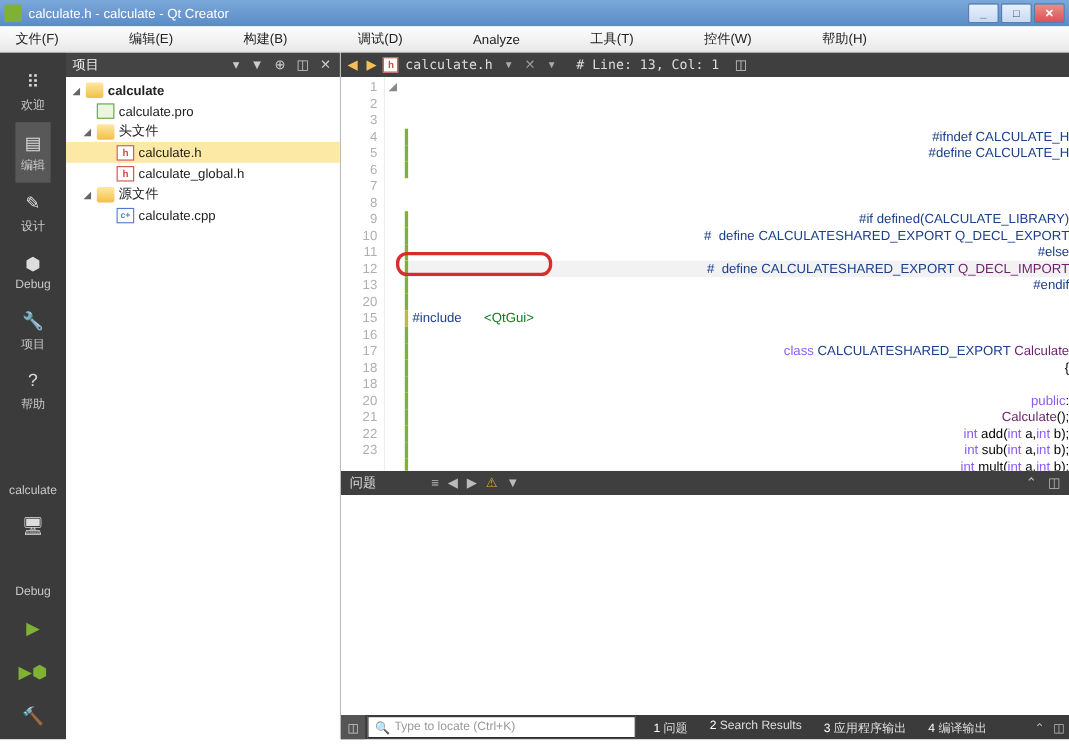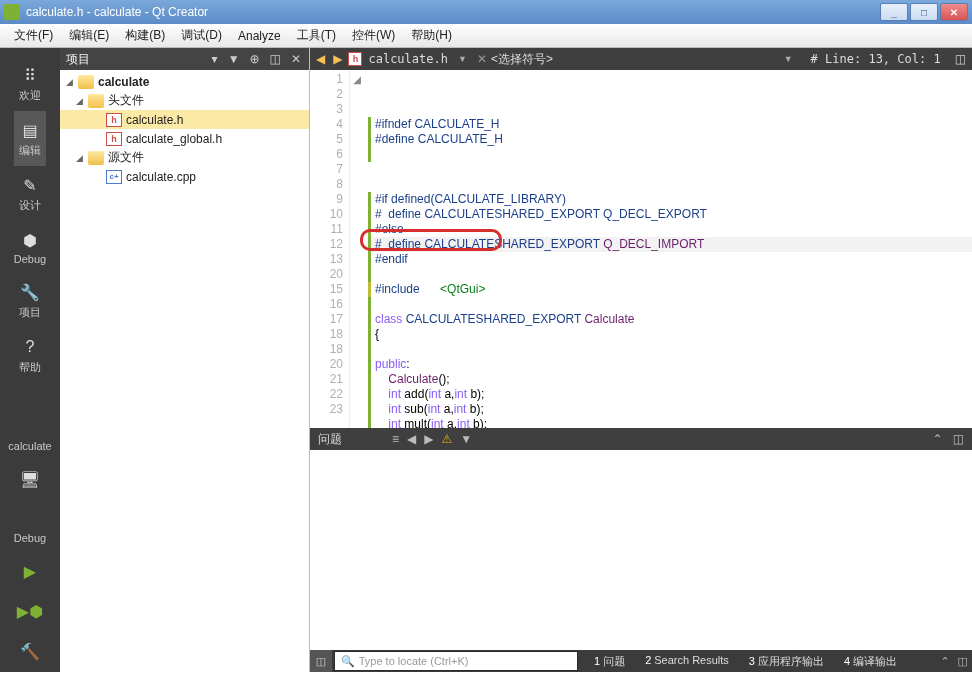--- a/index.html
+++ b/index.html
@@ -5,21 +5,21 @@
 * { margin: 0; padding: 0; box-sizing: border-box; font-family: "Microsoft YaHei", Tahoma, sans-serif; }
 body { width: 972px; height: 676px; overflow: hidden; background: #fff; font-size: 12px; }
 
 .titlebar { height: 24px; background: linear-gradient(#7aa8da,#5b8bc7); display: flex; align-items: center; color: #fff; font-size: 12px; padding: 0 4px; }
 .titlebar .icon { width: 16px; height: 16px; background: #7fb234; border-radius: 2px; margin-right: 6px; }
 .titlebar .title { flex: 1; }
 .titlebar .winbtns { display: flex; gap: 2px; }
 .titlebar .winbtn { width: 28px; height: 18px; background: linear-gradient(#e8f0fb,#c9dbf2); border: 1px solid #5a7db0; border-radius: 2px; display: flex; align-items: center; justify-content: center; color: #2b4a76; font-size: 10px; font-weight: bold; }
 .titlebar .winbtn.close { background: linear-gradient(#ef8b8b,#d95454); color: #fff; }
 
-.menubar { height: 24px; background: linear-gradient(#fefefe,#e8e8e8); border-bottom: 1px solid #bcbcbc; display: flex; align-items: center; padding: 0 6px; }
+.menubar { height: 24px; background: linear-gradient(#fefefe,#e8e8e8); border-bottom: 1px solid #bcbcbc; display: flex; align-items: center; padding: 0 6px; gap: 48px; }
 .menubar span { padding: 2px 8px; color: #222; font-size: 12px; cursor: default; }
 
 .workspace { display: flex; height: calc(100% - 28px - 24px); }
 
 .activitybar { width: 60px; background: #3b3b3b; display: flex; flex-direction: column; align-items: center; padding-top: 8px; color: #c8c8c8; font-size: 11px; }
 .activitybar .abitem { width: 100%; padding: 8px 0; text-align: center; cursor: pointer; }
 .activitybar .abitem.selected { background: #585858; }
 .activitybar .abicon { width: 22px; height: 22px; margin: 0 auto 2px; display: flex; align-items: center; justify-content: center; font-size: 16px; color: #ddd; }
 .activitybar .spacer { flex: 1; }
 .activitybar .bottom { width: 100%; }
@@ -51,21 +51,21 @@
 .editor-toolbar .sep { color: #999; }
 .editor-toolbar .sym { flex:1; }
 .editor-toolbar .status { font-family: Consolas, monospace; color: #ddd; padding: 0 8px; }
 .editor-toolbar .endicon { color:#ccc; padding:0 2px; cursor:pointer; }
 
 .code-area { flex: 1; display: flex; background: #fff; overflow: hidden; position: relative; }
 .gutter { width: 40px; background: #fff; text-align: right; padding: 2px 6px 0 0; color: #b0b0b0; font-family: Consolas, monospace; font-size: 12px; line-height: 15px; border-right: 1px solid #eee; }
 .foldcol { width: 14px; background: #fff; font-family: Consolas, monospace; font-size: 10px; color: #888; line-height: 15px; padding-top: 2px; text-align: center; }
 .codelines { flex: 1; font-family: Consolas, monospace; font-size: 12px; line-height: 15px; padding: 2px 0 0 4px; white-space: pre; position: relative; }
 .codelines .line { height: 15px; border-left: 3px solid transparent; padding-left: 4px; }
-.codelines .line.bar { border-left-color: #7fb234; }
+.codelines .line.bar { border-left-color: #7fb234; text-align: right; }
 .codelines .line.bar-y { border-left-color: #bdbd33; }
 .codelines .cur { background: #f2f2f2; }
 .kw-pp { color: #1b3f8b; }
 .kw-macro { color: #1b3f8b; }
 .kw-id { color: #6b1f6b; }
 .kw-str { color: #067d17; margin-left: 17px; }
 .kw-key { color: #8b5cf6; }
 .redcircle { position: absolute; border: 3px solid #d62d2d; border-radius: 10px; pointer-events: none; }
 
 .issues-bar { height: 22px; background: #3f3f3f; display: flex; align-items: center; padding: 0 8px; color: #ddd; font-size: 12px; gap: 10px; }
@@ -171,20 +171,25 @@
       <span class="hicon">◫</span>
       <span class="hicon">✕</span>
     </div>
     <div class="tree">
       <div class="tree-row">
         <span class="arrow">◢</span>
           <span class="ficon folder"></span>
         <span class="bold">calculate</span>
       </div>
       <div class="tree-row lvl1">
+        <span class="arrow"></span>
+          <span class="ficon file-pro"></span>
+        <span>calculate.pro</span>
+      </div>
+      <div class="tree-row lvl1">
         <span class="arrow">◢</span>
           <span class="ficon folder"></span>
         <span>头文件</span>
       </div>
       <div class="tree-row lvl2 selected">
         <span class="arrow"></span>
           <span class="ficon file-h">h</span>
         <span>calculate.h</span>
       </div>
       <div class="tree-row lvl2">
@@ -206,21 +211,20 @@
   </div>
 
   <div class="editor-area">
     <div class="editor-toolbar">
       <span class="navarrow">◀</span>
       <span class="navarrow">▶</span>
       <span class="fileind">h</span>
       <span class="filelabel">calculate.h</span>
       <span class="dd">▼</span>
       <span class="sep">✕</span>
-      <span class="sym">&lt;选择符号&gt;</span>
       <span class="dd">▼</span>
       <span class="status"># Line: 13, Col: 1</span>
       <span class="endicon">◫</span>
     </div>
 
     <div class="code-area">
       <div class="gutter" id="gutter">
           <div>1</div>
           <div>2</div>
           <div>3</div>

